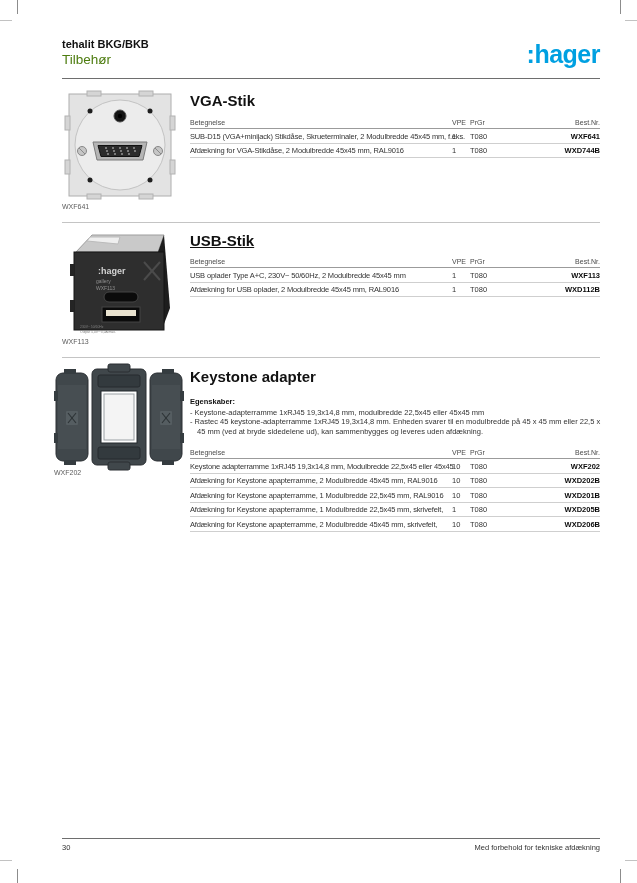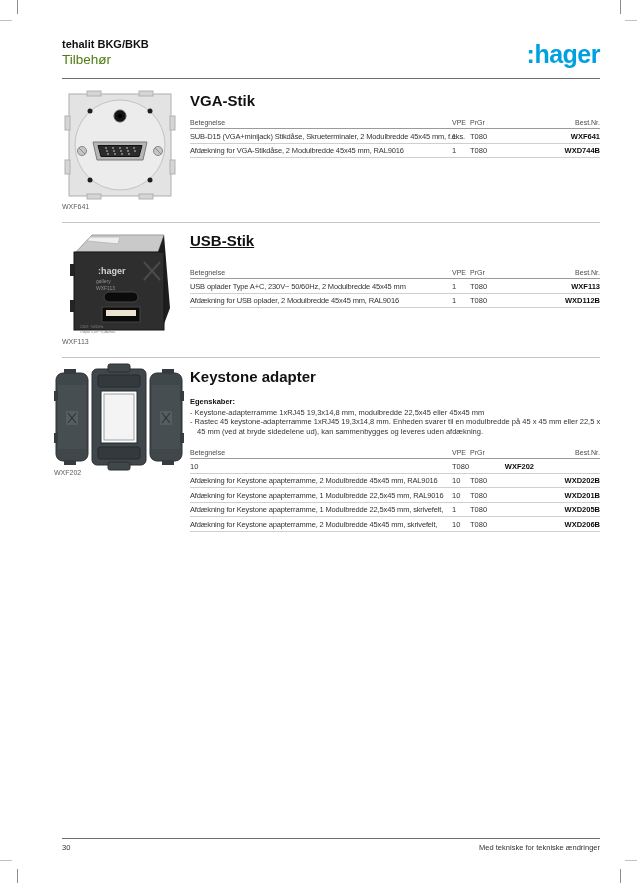--- a/index.html
+++ b/index.html
@@ -141,21 +141,21 @@
     <rect x="44" y="64" width="34" height="10" rx="5" fill="#0b0b0b" stroke="#454545"></rect>
     <rect x="42" y="79" width="38" height="15" fill="#0b0b0b" stroke="#454545"></rect>
     <rect x="46" y="82" width="30" height="6" fill="#e9e3d0"></rect>
     <text x="20" y="100" font-size="3.4" fill="#7e7e7e" font-family="Liberation Sans, sans-serif">230V~ 50/60Hz</text>
     <text x="20" y="104.5" font-size="3.4" fill="#7e7e7e" font-family="Liberation Sans, sans-serif">Output 5,0V⎓3,0A max.</text>
   </svg>
 </div>
 <div class="abs caption" style="left:62px; top:338px;">WXF113</div>
 
 <div class="abs sec-title" style="left:190px; top:232px;text-decoration:underline;">USB-Stik</div>
-<div class="abs ptable" style="left:190px; top:267px;">
+<div class="abs ptable" style="left:190px; top:256px;">
   <div class="thead">
     <div>Betegnelse</div>
     <div>VPE</div>
     <div>PrGr</div>
     <div class="col-best">Best.Nr.</div>
   </div>
   <div class="trow">
     <div class="col-desc">USB oplader Type A+C, 230V~ 50/60Hz, 2 Modulbredde 45x45 mm</div>
     <div>1</div>
     <div>T080</div>
@@ -218,20 +218,21 @@
 </div>
 
 <div class="abs ptable" style="left:190px; top:447px;">
   <div class="thead">
     <div>Betegnelse</div>
     <div>VPE</div>
     <div>PrGr</div>
     <div class="col-best">Best.Nr.</div>
   </div>
   <div class="trow">
+    <div class="col-desc">Keystone adapterramme 1xRJ45 19,3x14,8 mm, Modulbredde 22,5x45 eller 45x45</div>
     <div>10</div>
     <div>T080</div>
     <div class="col-best">WXF202</div>
   </div>
   <div class="trow">
     <div class="col-desc">Afdækning for Keystone apapterramme, 2 Modulbredde 45x45 mm, RAL9016</div>
     <div>10</div>
     <div>T080</div>
     <div class="col-best">WXD202B</div>
   </div>
@@ -250,13 +251,13 @@
   <div class="trow">
     <div class="col-desc">Afdækning for Keystone apapterramme, 2 Modulbredde 45x45 mm, skrivefelt,</div>
     <div>10</div>
     <div>T080</div>
     <div class="col-best">WXD206B</div>
   </div>
 </div>
 
 <div class="abs rule-dark" style="top:838px;"></div>
 <div class="abs footer-num">30</div>
-<div class="abs footer-note">Med tekniske for tekniske ændringer</div>
+<div class="abs footer-note">Med forbehold for tekniske afdækning</div>
 
 </body></html>

